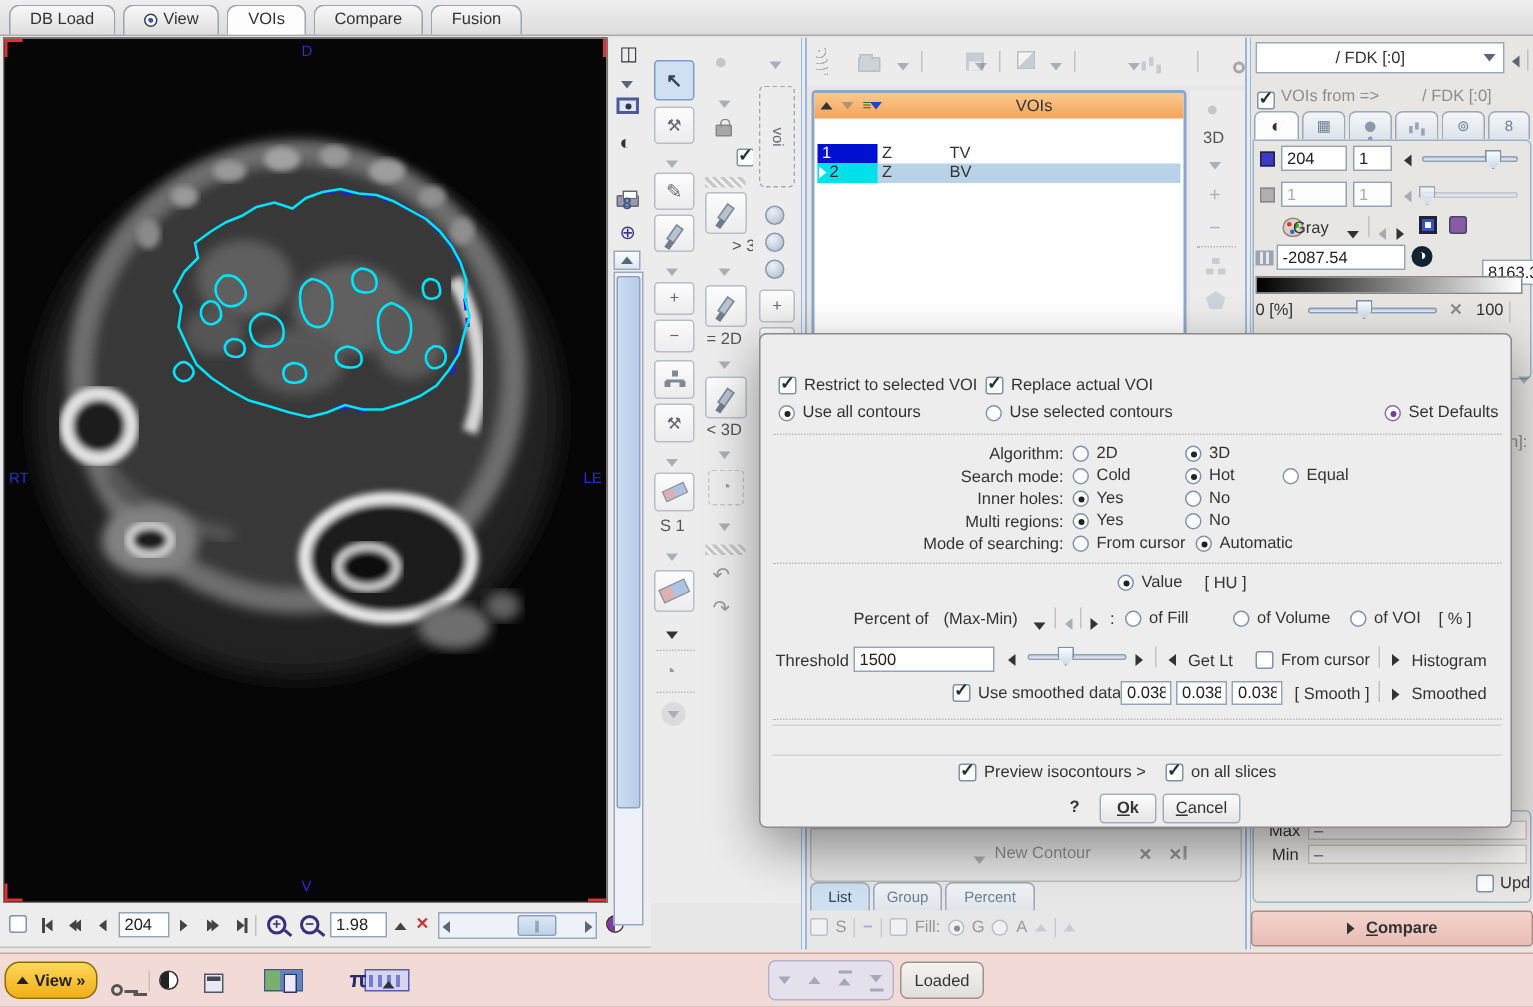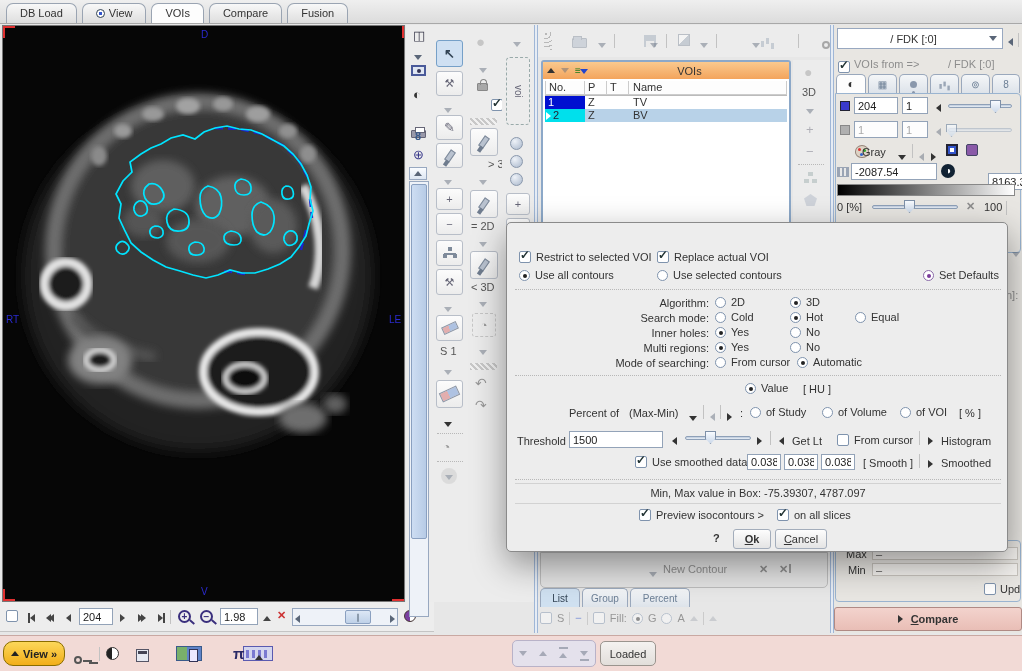--- a/index.html
+++ b/index.html
@@ -327,26 +327,20 @@
     <span class="kbdic abs dim" style="left:270px;top:8px;width:22px;height:13px"></span>
   </div>
 
   <div class="abs" style="left:541px;top:60px;width:250px;height:500px;background:#fff;border:2px solid #8ca8c8;border-radius:3px">
     <div class="abs" style="left:0;top:0;right:0;height:17px;background:linear-gradient(#fac98e,#f3a45c);display:flex;align-items:center;padding:0 4px;gap:6px">
       <b class="tu" style="border-bottom-color:#333"></b>
       <b class="td dim"></b>
       <span style="color:#1a7a1a;font-weight:bold;font-size:10px"><span>≡</span><b class="td" style="border-top-color:#2244cc;margin-left:-1px"></b></span>
       <span style="flex:1;text-align:center;color:#333">VOIs</span>
     </div>
-    <div class="abs" style="left:2px;top:19px;right:2px;height:15px;display:flex;border-bottom:1px solid #bbb;background:#fdfdfd">
-      <span style="width:40px;border:1px solid #ccc;border-top:0;padding-left:3px">No.</span>
-      <span style="width:22px;border:1px solid #ccc;border-left:0;border-top:0;padding-left:3px">P</span>
-      <span style="width:22px;border:1px solid #ccc;border-left:0;border-top:0;padding-left:3px">T</span>
-      <span style="flex:1;border:1px solid #ccc;border-left:0;border-top:0;padding-left:4px">Name</span>
-    </div>
     <div class="abs" style="left:2px;top:34px;right:2px;height:13px;display:flex">
       <span style="width:40px;background:#0010d0;color:#fff;padding-left:3px">1</span>
       <span style="width:22px;padding-left:3px">Z</span>
       <span style="width:22px;padding-left:3px"></span>
       <span style="flex:1;padding-left:4px">TV</span>
     </div>
     <div class="abs" style="left:2px;top:47px;right:2px;height:13px;display:flex;background:#b8d2e8">
       <span style="width:40px;background:#00e0ec;color:#223;padding-left:1px"><b class="tr" style="border-left-color:#fff;margin-right:2px"></b><span>2</span></span>
       <span style="width:22px;padding-left:3px">Z</span>
       <span style="width:22px;padding-left:3px"></span>
@@ -568,21 +562,21 @@
     <span class="lbl" style="left:62px;top:184px">Percent of</span>
     <span class="lbl" style="left:122px;top:184px">(Max-Min)</span>
     <span class="abs" style="left:182px;top:188px"><b class="td" style="border-top-color:#333"></b></span>
     <div class="sep" style="left:196px;top:182px"></div>
     <span class="abs dim" style="left:203px;top:187px"><b class="tl"></b></span>
     <div class="sep" style="left:213px;top:182px"></div>
     <span class="abs" style="left:220px;top:187px"><b class="tr" style="border-left-color:#333"></b></span>
     <span class="lbl" style="left:233px;top:184px">:</span>
     <div class="row" style="left:243px;top:183px">
         <span class="rad"></span>
-        <span>of Study</span>
+        <span>of Fill</span>
       </div>
     <div class="row" style="left:315px;top:183px">
         <span class="rad"></span>
         <span>of Volume</span>
       </div>
     <div class="row" style="left:393px;top:183px">
         <span class="rad"></span>
         <span>of VOI</span>
       </div>
     <span class="lbl" style="left:452px;top:184px">[ % ]</span>
@@ -610,21 +604,20 @@
       </div>
     <input class="f" style="left: 240px; top: 231px; width: 34px; height: 16px;" value="0.038">
     <input class="f" style="left: 277px; top: 231px; width: 34px; height: 16px;" value="0.038">
     <input class="f" style="left: 314px; top: 231px; width: 34px; height: 16px;" value="0.038">
     <span class="lbl" style="left:356px;top:234px">[ Smooth ]</span>
     <div class="sep" style="left:412px;top:231px"></div>
     <span class="abs" style="left:421px;top:234px"><b class="tr" style="border-left-color:#333"></b></span>
     <span class="lbl" style="left:434px;top:234px">Smoothed</span>
     <div class="dotted" style="left:8px;top:256px;width:486px"></div>
     <div class="solidln" style="left:8px;top:260px;width:486px"></div>
-    <span class="lbl" style="left:0;top:264px;width:502px;text-align:center">Min, Max value in Box: -75.39307, 4787.097</span>
     <div class="solidln" style="left:8px;top:280px;width:486px"></div>
     <div class="row" style="left:132px;top:286px">
         <span class="chk on"></span>
         <span>Preview isocontours &gt;</span>
       </div>
     <div class="row" style="left:270px;top:286px">
         <span class="chk on"></span>
         <span>on all slices</span>
       </div>
     <span class="lbl" style="left:206px;top:309px;font-weight:bold">?</span>

